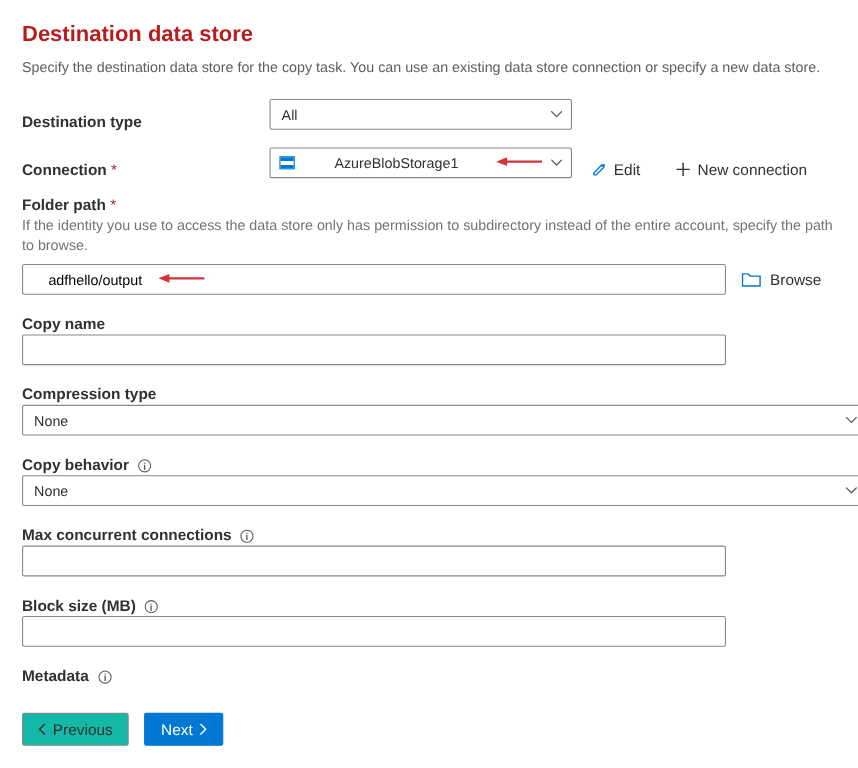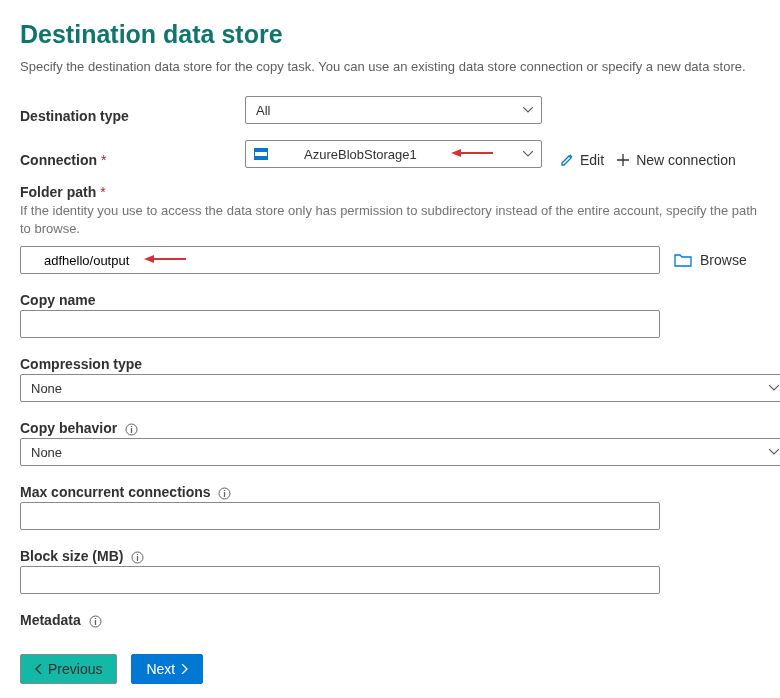--- a/index.html
+++ b/index.html
@@ -6,24 +6,24 @@
   body {
     margin: 0;
     padding: 20px;
     font-family: "Segoe UI", Arial, sans-serif;
     font-size: 14px;
     color: #323130;
     background: #fff;
     width: 780px;
   }
   h2.page-title {
-    font-size: 25px;
+    font-size: 20px;
     font-weight: 600;
     margin: 0 0 10px 0;
-    color: #0f766e;
+    color: #b91c1c;
   }
   .subtitle {
     color: #605e5c;
     font-size: 13px;
     margin: 0 0 22px 0;
   }
   .row {
     display: flex;
     align-items: flex-end;
     margin-bottom: 16px;
@@ -31,21 +31,21 @@
   .label-col {
     width: 225px;
     flex: 0 0 225px;
     font-size: 14px;
     font-weight: 600;
     color: #323130;
   }
   .req { color: #a4262c; font-weight: normal; }
   .select-box {
     position: relative;
-    width: 297px;
+    width: 275px;
     height: 28px;
     border: 1px solid #8a8886;
     border-radius: 2px;
     background: #fff;
     display: flex;
     align-items: center;
     padding: 0 26px 0 10px;
     font-size: 13px;
     cursor: pointer;
   }
@@ -62,21 +62,21 @@
     width: 14px;
     height: 12px;
     margin-right: 8px;
     background: linear-gradient(#0078d4 0 33%, #fff 33% 66%, #0078d4 66% 100%);
     border: 1px solid #0078d4;
     flex: 0 0 14px;
   }
   .side-actions {
     display: flex;
     align-items: center;
-    gap: 12px;
+    gap: 32px;
     margin-left: 18px;
   }
   .action-link {
     display: flex;
     align-items: center;
     gap: 6px;
     font-size: 14px;
     color: #323130;
     cursor: pointer;
   }

